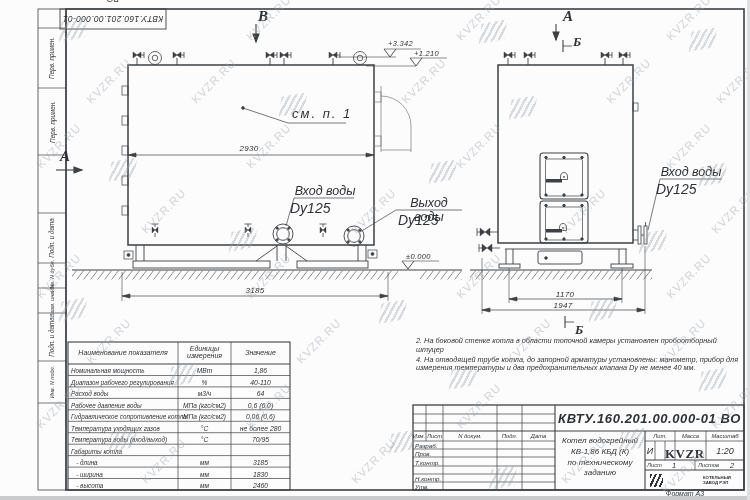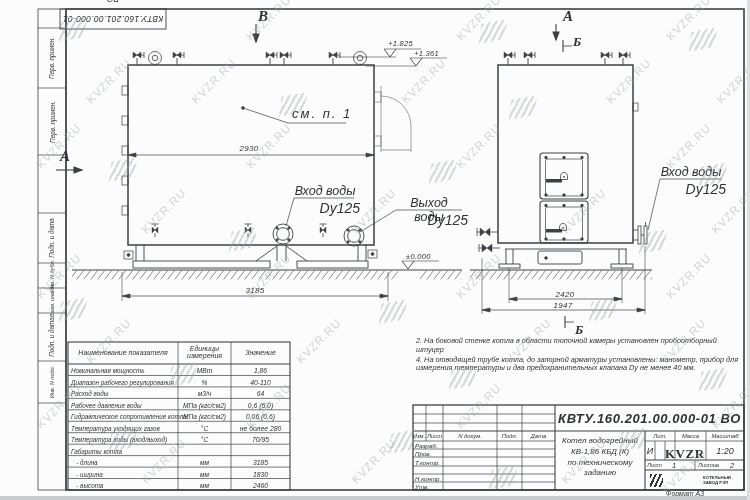--- a/index.html
+++ b/index.html
@@ -8,21 +8,21 @@
   #linework{position:absolute;left:0;top:0;z-index:1;}
   #textlayer{position:absolute;left:0;top:0;width:750px;height:500px;z-index:2;}
   #wmlayer{position:absolute;left:0;top:0;width:750px;height:500px;z-index:3;pointer-events:none;}
   .abs{position:absolute;}
   .pre{white-space:pre-line;}
   
   .viewletter{font:italic 15px "Liberation Serif","DejaVu Serif",serif;font-weight:bold;}
   .dim{font:italic 8px "Liberation Sans",sans-serif;letter-spacing:.3px;text-align:center;width:44px;}
   .elev{font:italic 7.5px "Liberation Sans",sans-serif;letter-spacing:.3px;}
   .nozzle-t{font:italic 12.5px "Liberation Sans",sans-serif;text-align:center;width:70px;}
-  .nozzle-s{font:italic 14px "Liberation Sans",sans-serif;font-weight:500;text-align:right;width:70px;}
+  .nozzle-s{font:italic 14px "Liberation Sans",sans-serif;font-weight:500;text-align:left;width:70px;}
   .seenote{font:italic 13px "Liberation Sans",sans-serif;letter-spacing:2px;}
   
   .tbl-title{font:italic 8.5px "Liberation Sans",sans-serif;text-align:center;width:222px;}
   .th{font:italic 7px "Liberation Sans",sans-serif;text-align:center;}
   .t-name{font:italic 6.3px "Liberation Sans",sans-serif;white-space:pre;height:9px;line-height:9px;}
   .t-unit{font:italic 6.6px "Liberation Sans",sans-serif;text-align:center;width:53px;height:9px;line-height:9px;}
   .t-val{font:italic 6.8px "Liberation Sans",sans-serif;text-align:center;width:59px;height:9px;line-height:9px;}
   
   .notes{font:italic 7.3px "Liberation Sans",sans-serif;line-height:1.2;width:330px;}
   .notes div{margin-bottom:1px;}
@@ -362,25 +362,25 @@
 
     <div class="abs viewletter" style="left:258px;top:8px;">В</div>
     <div class="abs viewletter" style="left:60px;top:148px;">А</div>
     <div class="abs viewletter" style="left:563px;top:8px;">А</div>
     <div class="abs viewletter" style="left:573px;top:34px;font-size:13px;">Б</div>
     <div class="abs viewletter" style="left:575px;top:322px;font-size:13px;">Б</div>
     <div class="abs seenote" style="left:292px;top:106px;">см. п. 1</div>
 
     <div class="abs dim" style="left:227px;top:144px;">2930</div>
     <div class="abs dim" style="left:233px;top:286px;">3185</div>
-    <div class="abs dim" style="left:543px;top:290px;">2420</div>
+    <div class="abs dim" style="left:543px;top:290px;">1170</div>
     <div class="abs dim" style="left:541px;top:301px;">1947</div>
 
-    <div class="abs elev" style="left:388px;top:39px;">+1.825</div>
-    <div class="abs elev" style="left:414px;top:48.5px;">+1.361</div>
+    <div class="abs elev" style="left:388px;top:39px;">+3.342</div>
+    <div class="abs elev" style="left:414px;top:48.5px;">+1.210</div>
     <div class="abs elev" style="left:406px;top:251.5px;">±0.000</div>
 
     <div class="abs nozzle-t" style="left:290px;top:184px;">Вход воды</div>
     <div class="abs nozzle-s" style="left:290px;top:200px;">Dy125</div>
     <div class="abs nozzle-t" style="left:394px;top:196px;">Выход воды</div>
     <div class="abs nozzle-s" style="left:398px;top:212px;">Dy125</div>
     <div class="abs nozzle-t" style="left:656px;top:165px;">Вход воды</div>
     <div class="abs nozzle-s" style="left:656px;top:181px;">Dy125</div>
 
     <div class="abs th" style="left:70px;top:349px;width:106px;">Наименование показателя</div>

